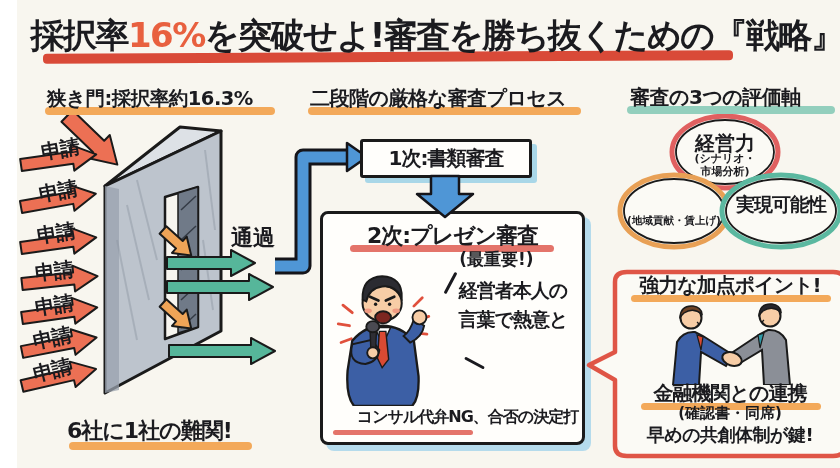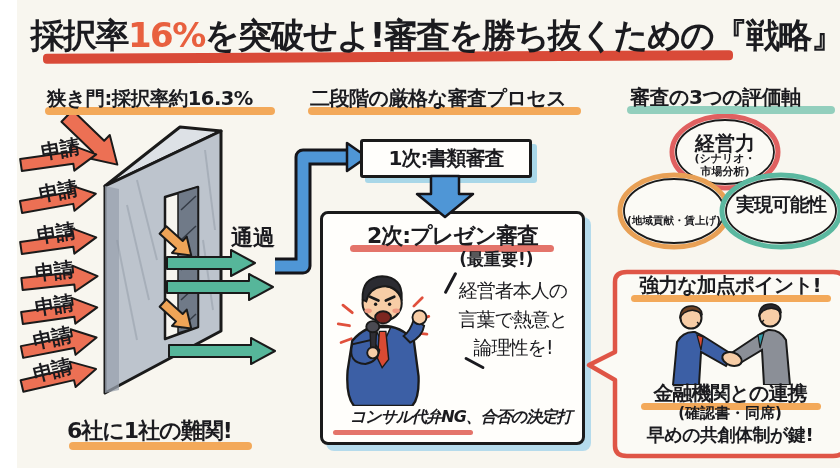--- a/index.html
+++ b/index.html
@@ -181,28 +181,27 @@
       <polygon points="45,68 52,67 51,92 46,92" fill="#2e2e34" stroke="#1a1a1a" stroke-width="1.5"></polygon>
       <ellipse cx="48" cy="65" rx="7" ry="6" fill="#4a4a52" stroke="#1a1a1a" stroke-width="2"></ellipse>
       <circle cx="48" cy="93" r="6" fill="#f7cda6" stroke="#1a1a1a" stroke-width="2"></circle>
       <path d="M88,82 Q101,76 103,64 L92,57 Q88,70 81,75 Z" fill="#3c5fa5" stroke="#1a1a1a" stroke-width="2"></path>
       <circle cx="98" cy="55" r="7.5" fill="#f7cda6" stroke="#1a1a1a" stroke-width="2"></circle>
     </svg>
 
     <div class="slash" style="left:126px;top:57px;height:24px;transform:rotate(28deg);"></div>
     <div class="slash" style="left:150px;top:138px;height:22px;transform:rotate(-62deg);"></div>
 
-    <div class="center abs" style="left:124px;top:62px;width:132px;font-size:19px;font-weight:400;line-height:1.5;letter-spacing:-1px;z-index:1;">
+    <div class="center abs" style="left:124px;top:62px;width:132px;font-size:19px;font-weight:700;line-height:1.5;letter-spacing:-1px;z-index:1;">
       <div>経営者本人の</div>
       <div>言葉で熱意と</div>
-      <div>論理性を!</div>
     </div>
 
     <div class="marker" style="left:10px;top:216px;width:140px;height:5px;background:#e4746a;z-index:0;"></div>
-    <div class="center abs" style="left:8px;top:193px;width:100%;font-size:16px;font-weight:800;letter-spacing:-1px;white-space:nowrap;z-index:1;font-style:italic;">コンサル代弁NG、合否の決定打</div>
+    <div class="center abs" style="left:15px;top:193px;width:100%;font-size:16px;font-weight:800;letter-spacing:-1px;white-space:nowrap;z-index:1;">コンサル代弁NG、合否の決定打</div>
   </div>
 
   <svg class="oversvg" width="840" height="468" viewBox="0 0 840 468">
     <polygon points="414,176 442,176 442,194 456,194 428,217 400,194 414,194" fill="#4f96d6" stroke="#15151a" stroke-width="2.5" stroke-linejoin="round"></polygon>
     <path d="M 610,272 H 816 Q 828,272 828,282 V 446 Q 828,456 816,456 H 610 Q 598,456 598,446 V 380 L 572,365 L 598,352 V 282 Q 598,272 610,272 Z" fill="#fbfaf5" stroke="#df5546" stroke-width="4.5" stroke-linejoin="round"></path>
   </svg>
 
   <div class="marker" style="left:610px;top:106px;width:208px;height:8px;background:#93cfbd;"></div>
   <div class="txt" style="left:613px;top:84px;font-size:20px;font-weight:800;letter-spacing:-0.5px;">審査の3つの評価軸</div>
 

